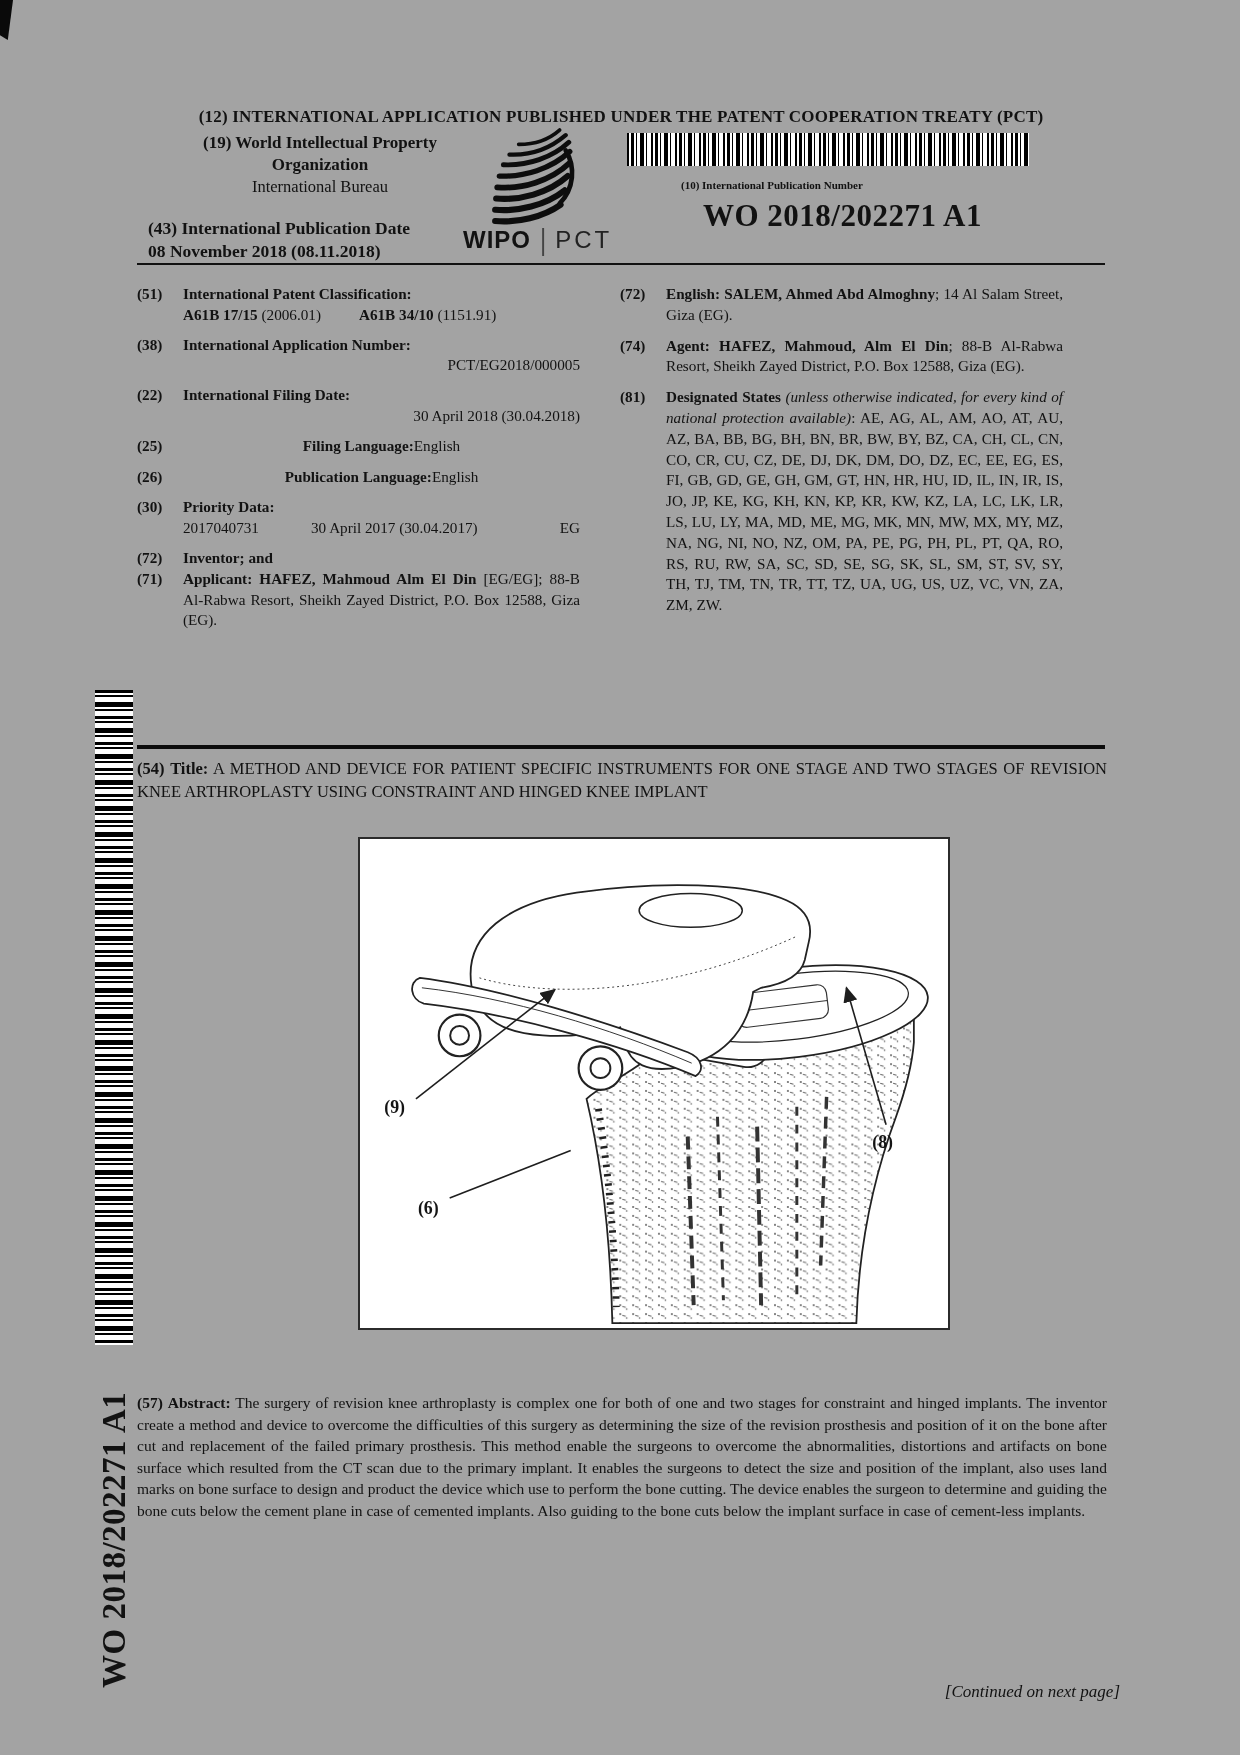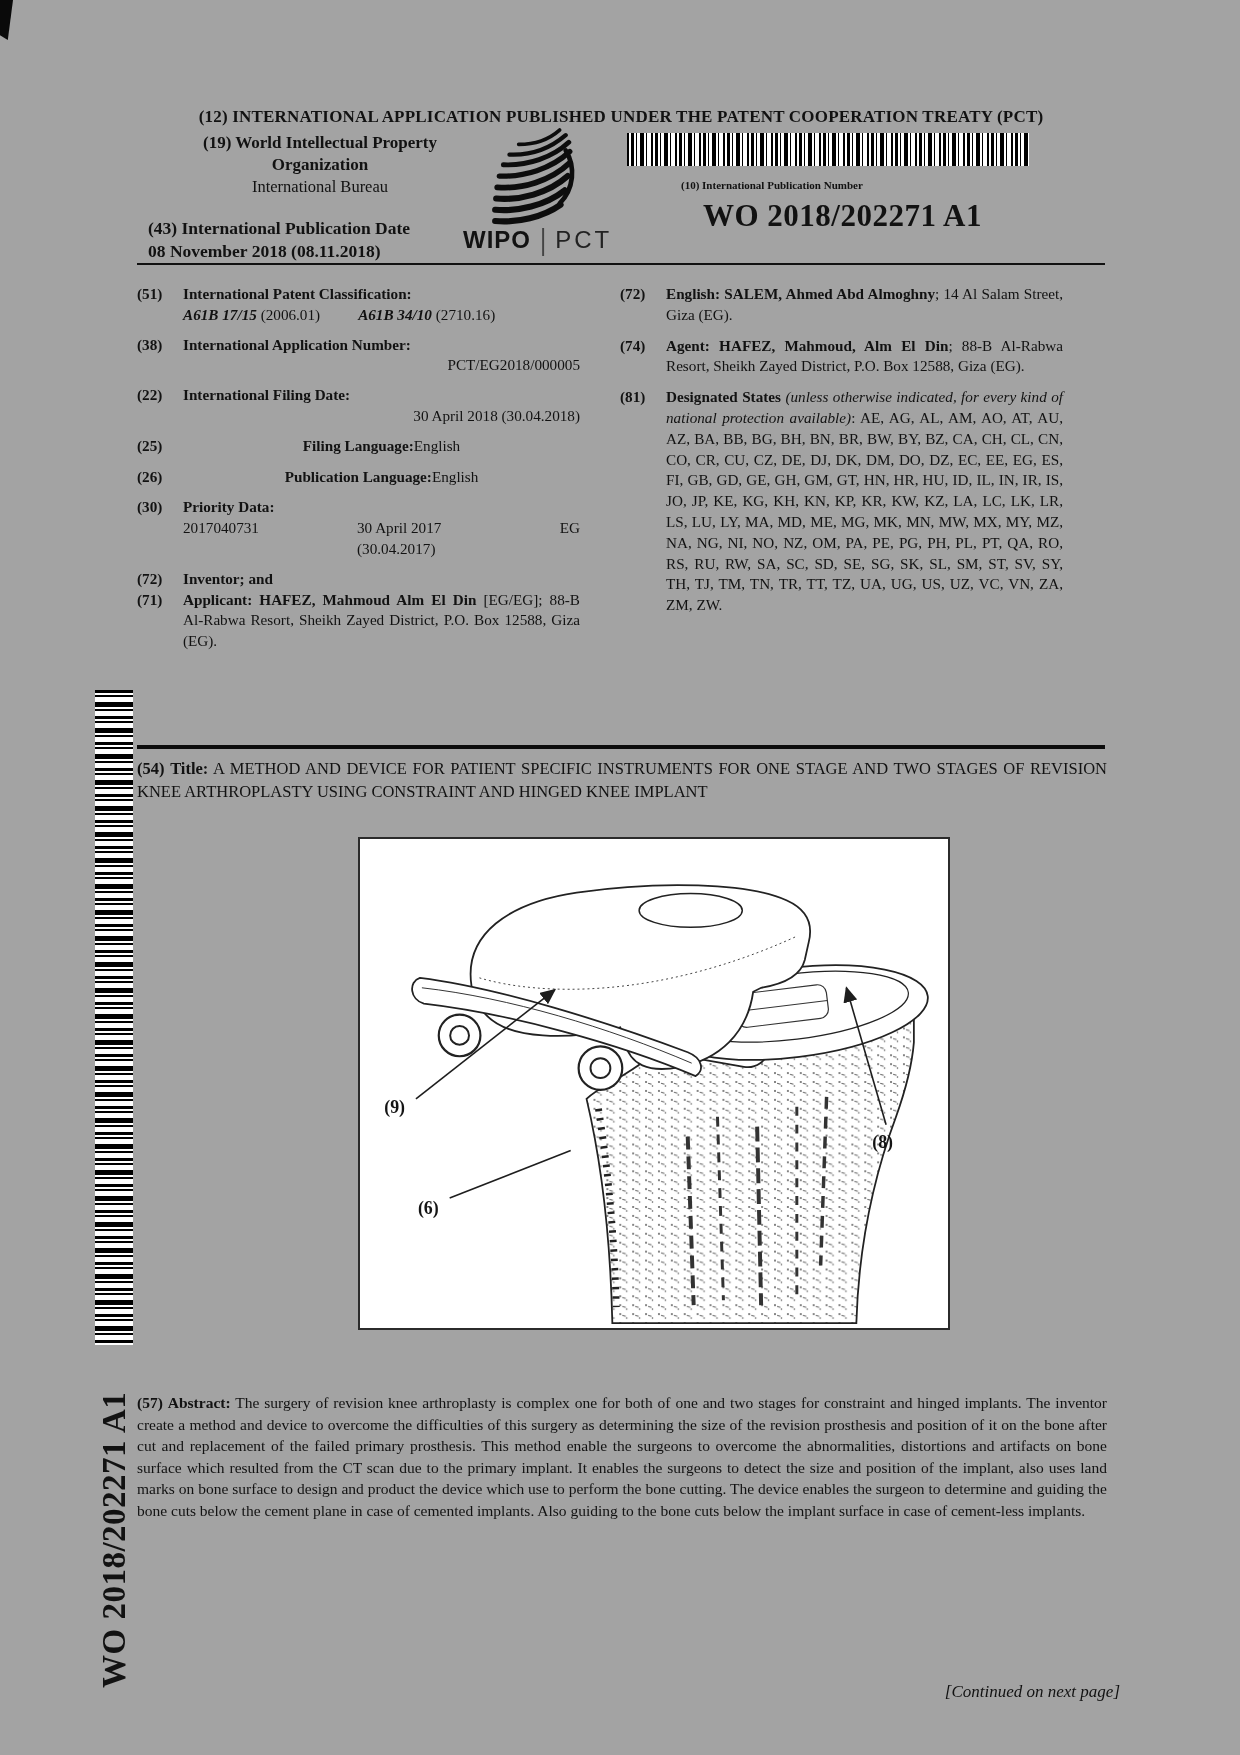--- a/index.html
+++ b/index.html
@@ -40,22 +40,22 @@
   
   .col{position:absolute;top:284px;width:443px;font-size:15.2px;line-height:20.8px;}
   .col-left{left:137px;}
   .col-right{left:620px;}
   .field{position:relative;padding-left:46px;margin-bottom:10px;}
   .fcode{position:absolute;left:0;top:0;font-weight:bold;}
   .flabel{font-weight:bold;}
   .rvalue{text-align:right;}
   .inline-field{display:flex;justify-content:center;}
   .ipc-row{display:flex;gap:38px;}
-  .ipc-row .cls{font-weight:bold;font-style:italic;}
-  .prio-row{display:flex;gap:46px;}
+  .ipc-row .cls{font-weight:bold;}
+  .prio-row{display:flex;}
   .prio-row .num{width:128px;}
   .prio-row .dt{flex:1;}
   .prio-row .cc{text-align:right;}
   .just{text-align:justify;}
   .tight{margin-bottom:0;}
 
   
   .rule-2{position:absolute;left:137px;top:745px;width:968px;height:4px;background:#0c0c0c;}
   .title-section{position:absolute;left:137px;top:757px;width:970px;font-size:16.5px;line-height:23px;text-align:justify;}
 
@@ -125,21 +125,21 @@
 
   <div class="rule-1"></div>
 
   <div class="col col-left">
 
     <div class="field tight">
       <span class="fcode">(51)</span>
       <span class="flabel">International Patent Classification:</span>
       <div class="ipc-row">
         <span><span class="cls">A61B 17/15</span> <span>(2006.01)</span></span>
-        <span><span class="cls">A61B 34/10</span> <span>(2710.16)</span></span>
+        <span><span class="cls">A61B 34/10</span> <span>(1151.91)</span></span>
       </div>
     </div>
 
     <div class="field tight" style="margin-top:9px;">
       <span class="fcode">(38)</span>
       <span class="flabel">International Application Number:</span>
       <div class="rvalue">PCT/EG2018/000005</div>
     </div>
 
     <div class="field tight" style="margin-top:9px;">

